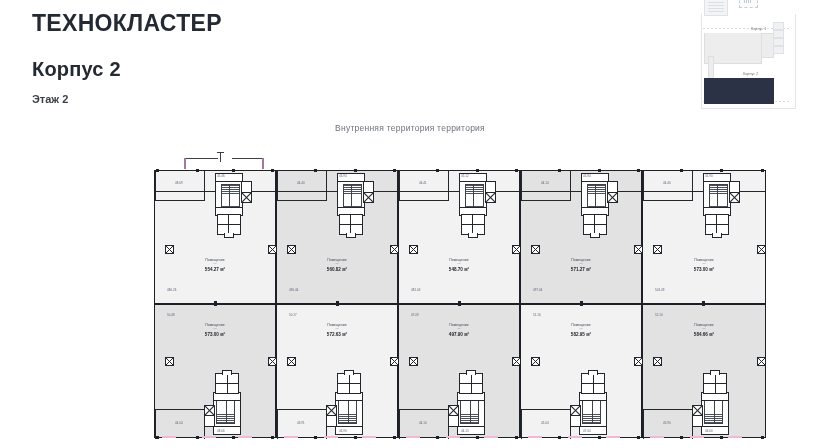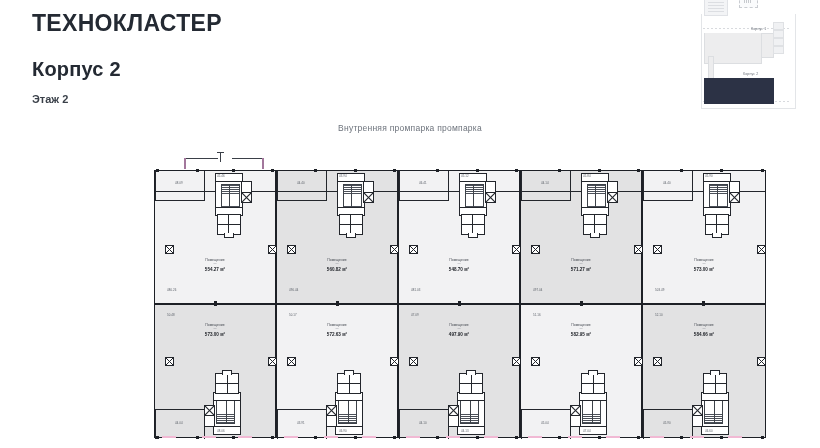--- a/index.html
+++ b/index.html
@@ -112,21 +112,21 @@
   .entry{position:absolute;}
   .entry .bar{position:absolute;left:0;top:0;height:1.4px;background:#3a3f47;}
   .entry .lft,.entry .rgt{position:absolute;top:0;width:1.6px;height:11px;background:#a3779c;}
 </style>
 </head>
 <body>
 
 <div class="brand">ТЕХНОКЛАСТЕР</div>
 <div class="bldg">Корпус 2</div>
 <div class="floor">Этаж 2</div>
-<div class="caption">Внутренняя промпарка промпарка</div>
+<div class="caption">Внутренняя территория территория</div>
 
 <div class="mm">
   <div class="mm-frame"></div>
   <div class="mm-dash"></div>
   <div class="mm-dash b"></div>
   <div class="mm-top">
       <i></i>
     </div>
   <div class="mm-top2">
       <i></i>

